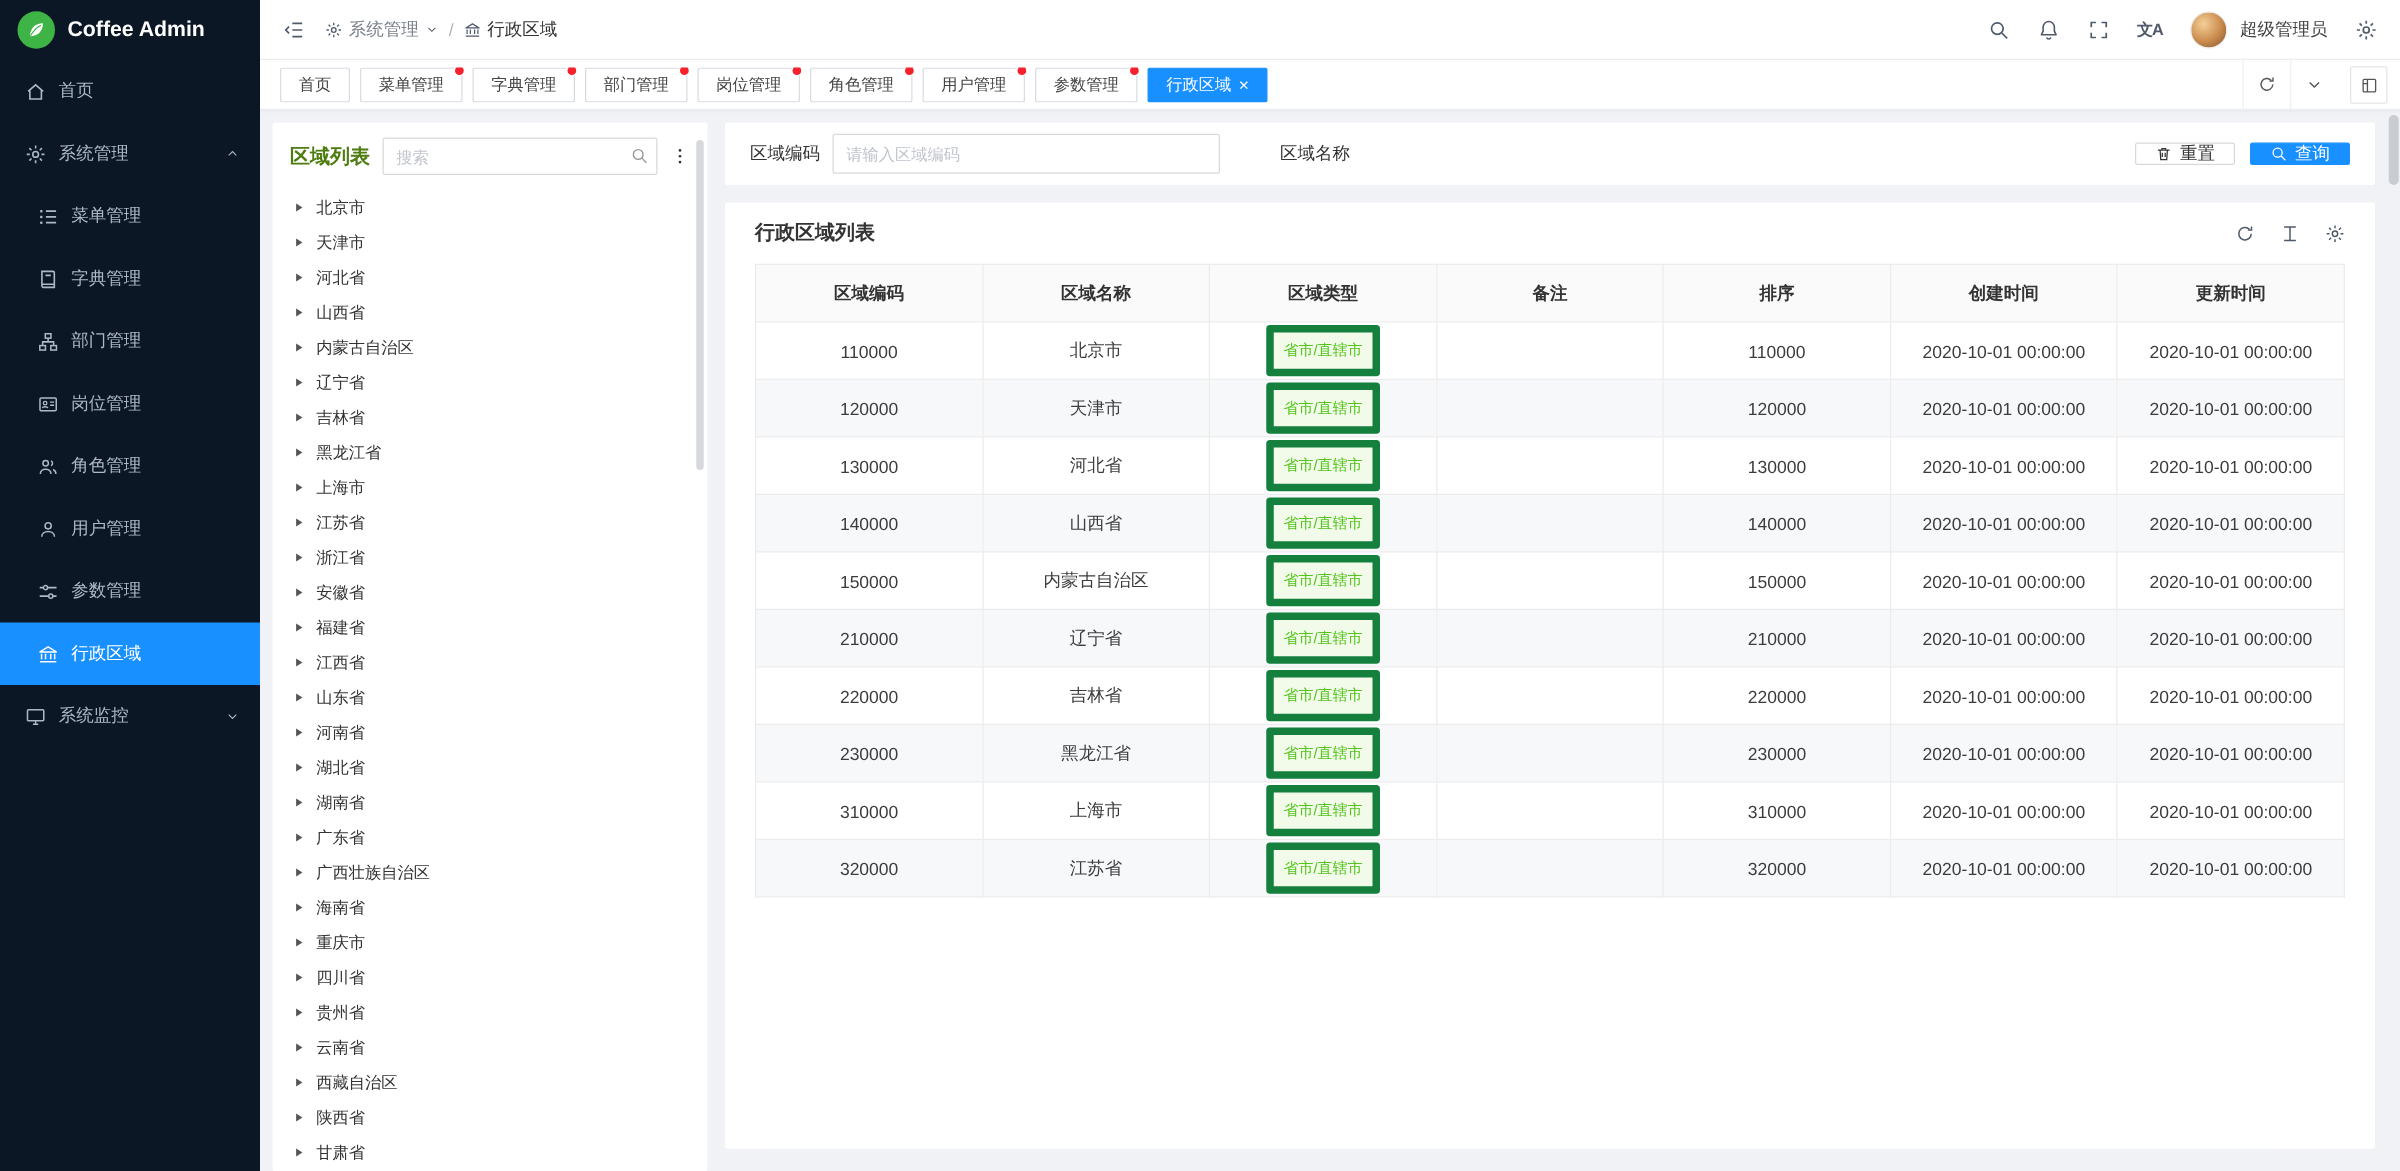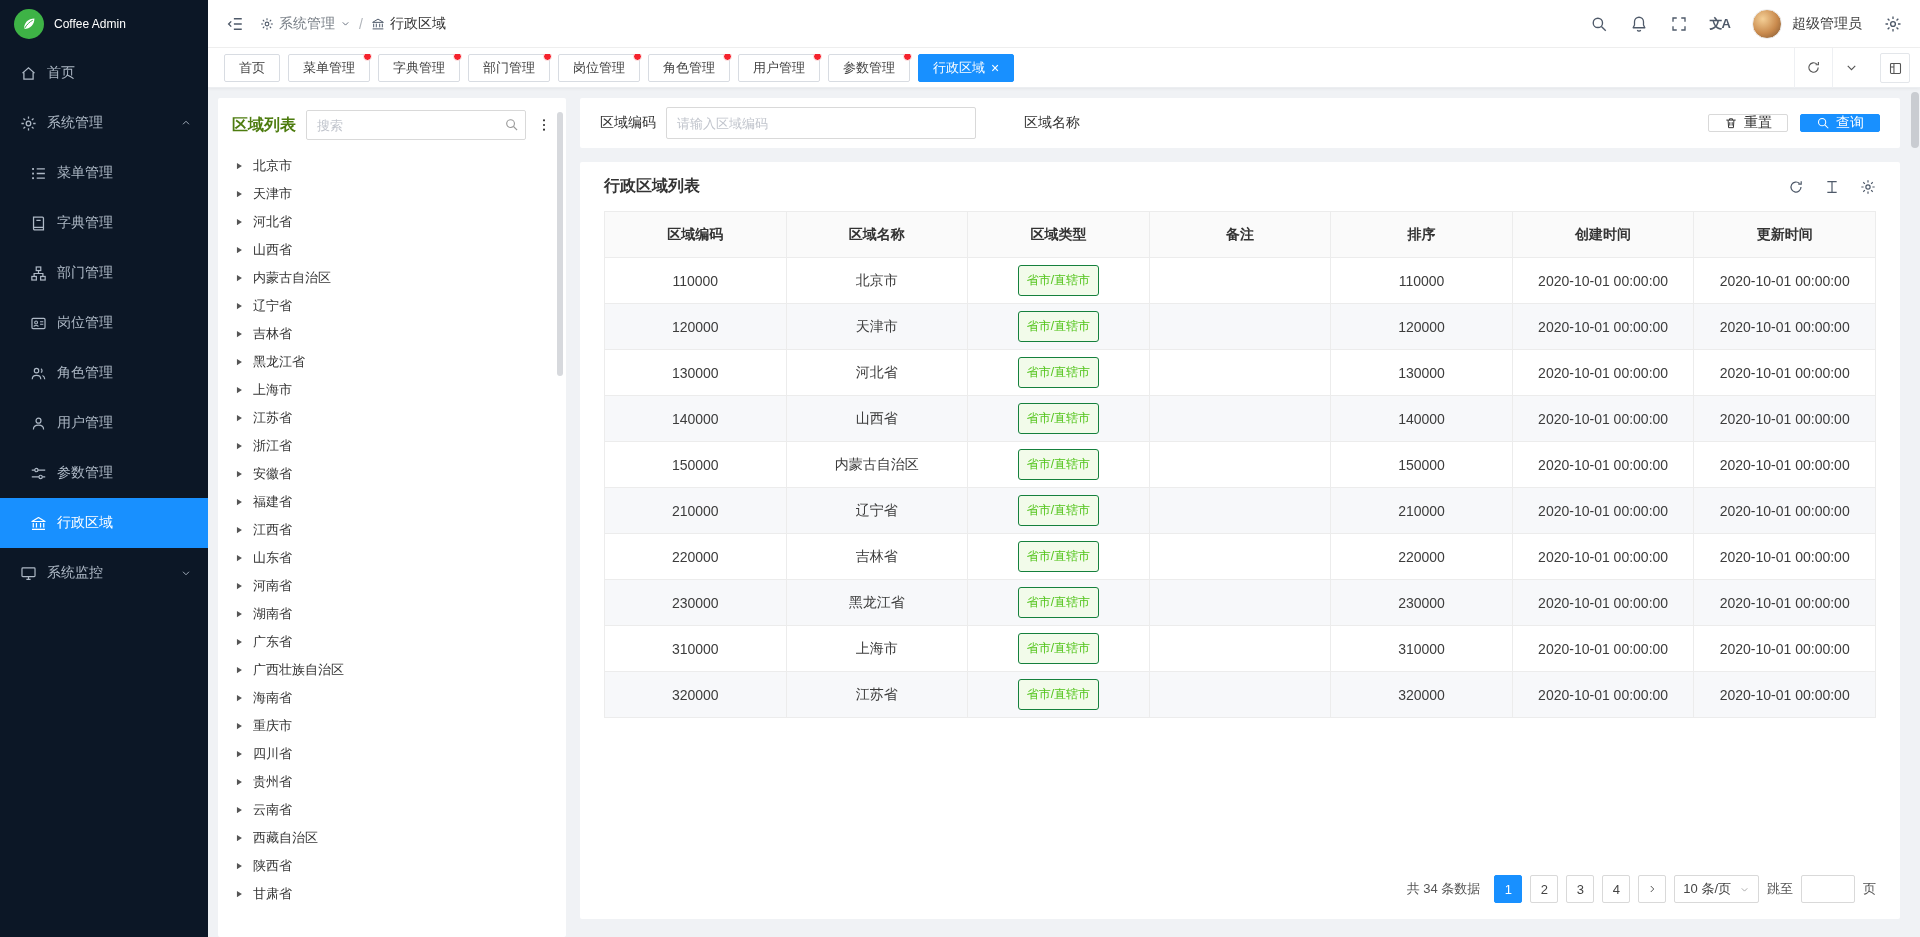--- a/index.html
+++ b/index.html
@@ -8,21 +8,21 @@
   svg{display:block}
   [data-icon] svg{width:16px;height:16px}
 
   .app{display:flex;width:100%;height:100%}
 
   
   .sidebar{width:208px;flex:0 0 208px;background:#0c1726;color:#aeb9c6;display:flex;flex-direction:column;overflow:hidden}
   .logo{height:48px;flex:0 0 48px;display:flex;align-items:center;gap:10px;padding-left:14px;cursor:pointer}
   .logo-badge{width:30px;height:30px;border-radius:50%;background:#3eb346;display:flex;align-items:center;justify-content:center}
   .logo-badge svg{width:20px;height:20px}
-  .logo-text{color:#fff;font-size:12px;font-weight:normal;white-space:nowrap}
+  .logo-text{color:#fff;font-size:17px;font-weight:bold;white-space:nowrap}
   .menu{flex:1;overflow:hidden}
   .menu-item{height:50px;display:flex;align-items:center;gap:10px;padding:0 16px 0 20px;font-size:14px;cursor:pointer;white-space:nowrap}
   .menu-item.child{padding-left:30px}
   .menu-item.active{background:#1890ff;color:#fff}
   .mi-icon{display:flex;flex:0 0 auto}
   .mi-icon svg{width:17px;height:17px}
   .mi-caret{margin-left:auto;display:flex}
   .mi-caret svg{width:12px;height:12px}
 
   
@@ -92,21 +92,21 @@
   .table-card{flex:1;background:#fff;border-radius:2px;padding:14px 24px 16px;display:flex;flex-direction:column;min-height:0}
   .table-head{display:flex;align-items:center}
   .table-title{font-size:16px;font-weight:bold;color:#333}
   .table-tools{margin-left:auto;display:flex;gap:20px;color:#4e5969}
   .table-tools .icon-btn svg{width:16px;height:16px}
   table{width:100%;border-collapse:collapse;table-layout:fixed;margin-top:14px;font-size:14px}
   th,td{border:1px solid #ececec;text-align:center;height:46px;padding:0 8px;overflow:hidden;white-space:nowrap}
   th{background:#fafafa;color:#333;font-weight:bold}
   td{color:#3c3c3c}
   tbody tr:nth-child(even){background:#f7f8fa}
-  .badge{display:inline-block;padding:7px 8px;font-size:12px;line-height:1.2;color:#52c41a;background:#f2fbea;border:1px solid #15803d;border-radius:3px}
+  .badge{display:inline-block;padding:7px 8px;font-size:12px;line-height:1.2;color:#52c41a;background:#f2fbea;border:6px solid #15803d;border-radius:3px}
 
   
   .pagination{margin-top:auto;display:flex;align-items:center;justify-content:flex-end;gap:8px;font-size:13px;color:#555;padding-top:14px}
   .pg-total{margin-right:6px}
   .pg-pages{display:flex;gap:8px}
   .pg-btn{min-width:28px;height:28px;border:1px solid #d9d9d9;border-radius:2px;background:#fff;display:flex;align-items:center;justify-content:center;font-size:13px;color:#444;cursor:pointer;padding:0 6px}
   .pg-btn.active{background:#1890ff;border-color:#1890ff;color:#fff}
   .pg-btn svg{width:12px;height:12px}
   .pg-select{height:28px;border:1px solid #d9d9d9;border-radius:2px;background:#fff;display:flex;align-items:center;gap:8px;padding:0 8px;color:#444;cursor:pointer}
   .pg-select svg{width:11px;height:11px;color:#999}
@@ -522,20 +522,28 @@
                 </svg>
               </span>
               <span>河南省</span>
             </div>
             <div class="tree-item">
               <span class="tr-caret">
                 <svg viewBox="0 0 24 24">
                   <path d="M7 4.5 19 12 7 19.5z" fill="currentColor"></path>
                 </svg>
               </span>
+              <span>湖北省</span>
+            </div>
+            <div class="tree-item">
+              <span class="tr-caret">
+                <svg viewBox="0 0 24 24">
+                  <path d="M7 4.5 19 12 7 19.5z" fill="currentColor"></path>
+                </svg>
+              </span>
               <span>湖南省</span>
             </div>
             <div class="tree-item">
               <span class="tr-caret">
                 <svg viewBox="0 0 24 24">
                   <path d="M7 4.5 19 12 7 19.5z" fill="currentColor"></path>
                 </svg>
               </span>
               <span>广东省</span>
             </div>
@@ -765,45 +773,20 @@
                   <td>江苏省</td>
                   <td><span class="badge">省市/直辖市</span></td>
                   <td></td>
                   <td>320000</td>
                   <td>2020-10-01 00:00:00</td>
                   <td>2020-10-01 00:00:00</td>
                 </tr>
               </tbody>
           </table>
 
-          <div class="pagination">
-            <span class="pg-total">共 34 条数据</span>
-            <div class="pg-pages">
-                <div class="pg-btn active">1</div>
-                <div class="pg-btn">2</div>
-                <div class="pg-btn">3</div>
-                <div class="pg-btn">4</div>
-                <div class="pg-btn">
-                  <svg viewBox="0 0 24 24">
-                    <path d="M9.5 6l6 6-6 6" fill="none" stroke="currentColor" stroke-width="1.8"></path>
-                  </svg>
-                </div>
-              </div>
-            <div class="pg-select">
-              <span>10 条/页</span>
-              <span data-icon="chevron-down">
-                  <svg viewBox="0 0 24 24">
-                    <path d="M6 9.5l6 6 6-6" fill="none" stroke="currentColor" stroke-width="1.8"></path>
-                  </svg>
-                </span>
-            </div>
-            <span>跳至</span>
-            <input class="pg-jump-input" style="">
-            <span>页</span>
-          </div>
         </div>
 
       </section>
     </div>
 
     <div class="page-scrollbar">
       <div class="thumb"></div>
     </div>
   </div>
 </div>

